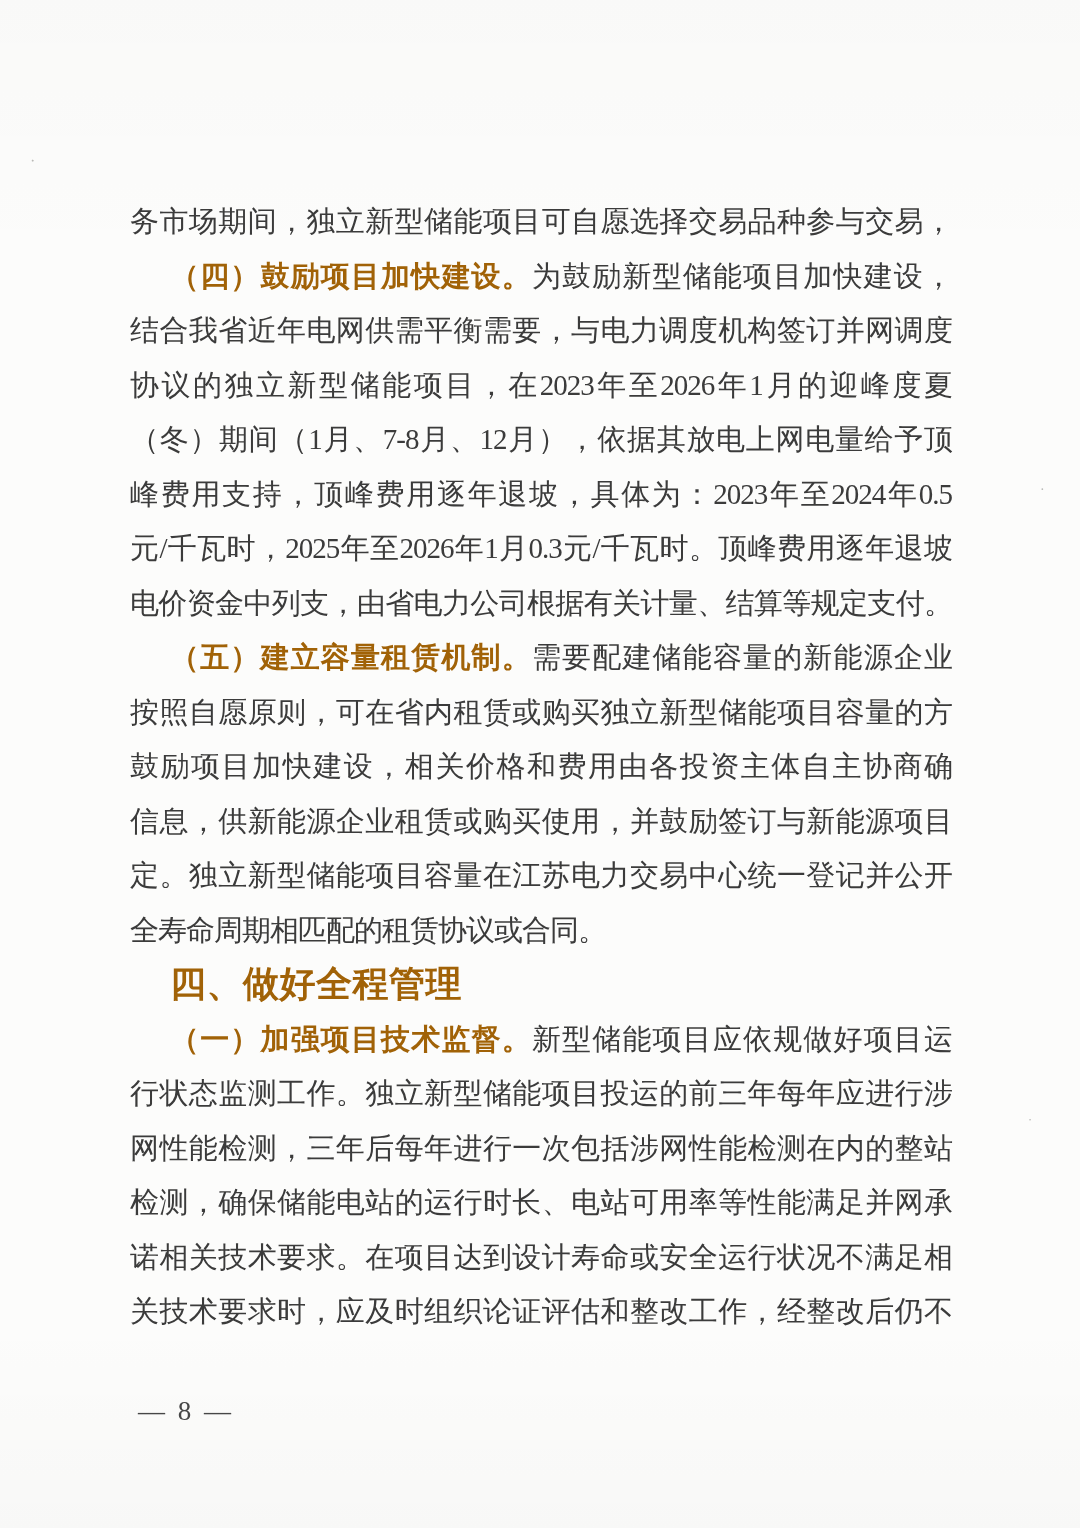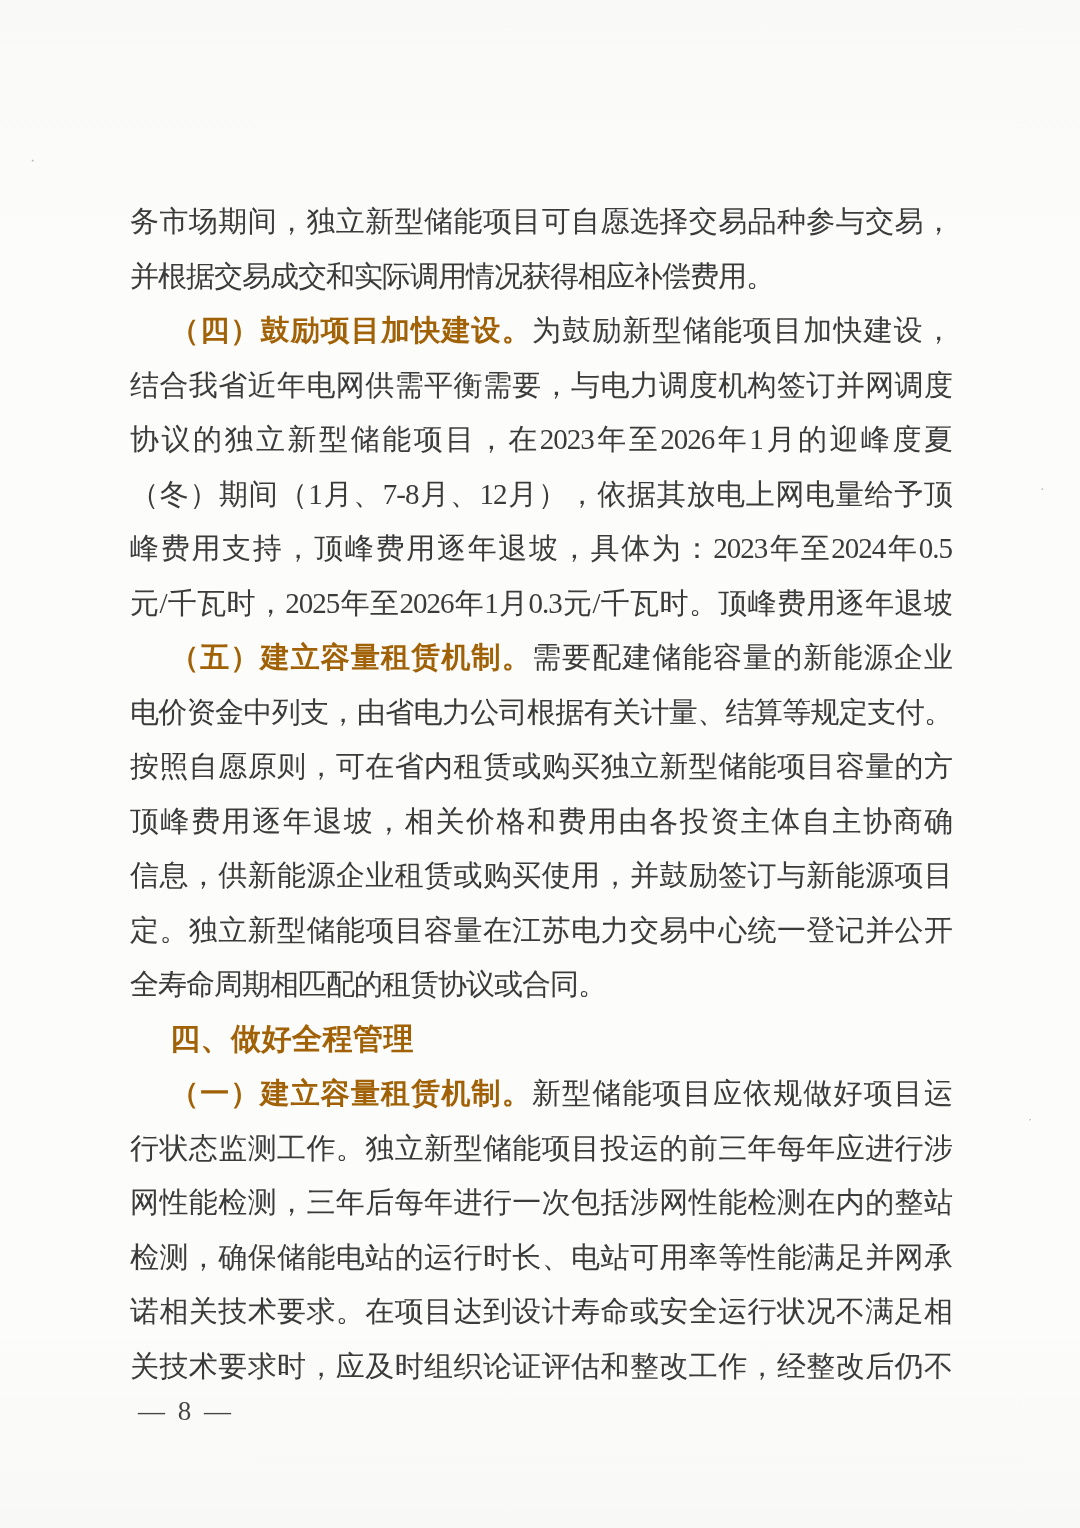--- a/index.html
+++ b/index.html
@@ -48,21 +48,21 @@
   .line.indent { text-indent: 40px; }
 
   .line .bold {
     font-weight: 700;
     color: #a16207;
   }
 
   .line.heading {
     font-family: "Liberation Sans", "DejaVu Sans", sans-serif;
     font-weight: 700;
-    font-size: 30px;
+    font-size: 36px;
     color: #2e2d2d;
     letter-spacing: 0.5px;
   }
 
   .footer {
     position: absolute;
     left: 138px;
     top: 1396px;
     font-size: 27px;
     color: #474747;
@@ -75,36 +75,35 @@
   .speck-1 { left: 30px;  top: 152px;  font-size: 16px; transform: rotate(12deg); }
   .speck-2 { left: 1040px; top: 482px; font-size: 14px; }
   .speck-3 { left: 1028px; top: 1112px; font-size: 13px; transform: rotate(-20deg); }
 </style>
 </head>
 <body>
 
 <div class="page">
   <div class="body-text">
       <div class="line fill"><span>务市场期间，独立新型储能项目可自愿选择交易品种参与交易，</span></div>
-      <div class="line"><span>并根据交易成交和实际调用情况获得相应补偿费用。</span></div>
       <div class="line fill indent"><span class="bold">（四）鼓励项目加快建设。</span><span>为鼓励新型储能项目加快建设，</span></div>
       <div class="line fill"><span>结合我省近年电网供需平衡需要，与电力调度机构签订并网调度</span></div>
       <div class="line fill"><span>协议的独立新型储能项目，在2023年至2026年1月的迎峰度夏</span></div>
       <div class="line fill"><span>（冬）期间（1月、7-8月、12月），依据其放电上网电量给予顶</span></div>
       <div class="line fill"><span>峰费用支持，顶峰费用逐年退坡，具体为：2023年至2024年0.5</span></div>
       <div class="line fill"><span>元/千瓦时，2025年至2026年1月0.3元/千瓦时。顶峰费用逐年退坡</span></div>
+      <div class="line fill"><span>电价资金中列支，由省电力公司根据有关计量、结算等规定支付。</span></div>
       <div class="line fill indent"><span class="bold">（五）建立容量租赁机制。</span><span>需要配建储能容量的新能源企业</span></div>
-      <div class="line fill"><span>电价资金中列支，由省电力公司根据有关计量、结算等规定支付。</span></div>
       <div class="line fill"><span>按照自愿原则，可在省内租赁或购买独立新型储能项目容量的方</span></div>
-      <div class="line fill"><span>顶峰费用逐年退坡，相关价格和费用由各投资主体自主协商确</span></div>
+      <div class="line fill"><span>鼓励项目加快建设，相关价格和费用由各投资主体自主协商确</span></div>
       <div class="line fill"><span>信息，供新能源企业租赁或购买使用，并鼓励签订与新能源项目</span></div>
       <div class="line fill"><span>定。独立新型储能项目容量在江苏电力交易中心统一登记并公开</span></div>
       <div class="line"><span>全寿命周期相匹配的租赁协议或合同。</span></div>
       <div class="line indent heading"><span class="bold">四、做好全程管理</span></div>
-      <div class="line fill indent"><span class="bold">（一）建立容量租赁机制。</span><span>新型储能项目应依规做好项目运</span></div>
+      <div class="line fill indent"><span class="bold">（一）加强项目技术监督。</span><span>新型储能项目应依规做好项目运</span></div>
       <div class="line fill"><span>行状态监测工作。独立新型储能项目投运的前三年每年应进行涉</span></div>
       <div class="line fill"><span>网性能检测，三年后每年进行一次包括涉网性能检测在内的整站</span></div>
       <div class="line fill"><span>检测，确保储能电站的运行时长、电站可用率等性能满足并网承</span></div>
       <div class="line fill"><span>诺相关技术要求。在项目达到设计寿命或安全运行状况不满足相</span></div>
       <div class="line fill"><span>关技术要求时，应及时组织论证评估和整改工作，经整改后仍不</span></div>
     </div>
   <div class="footer">— 8 —</div>
   <span class="speck speck-1">·</span>
   <span class="speck speck-2">·</span>
   <span class="speck speck-3">·</span>

